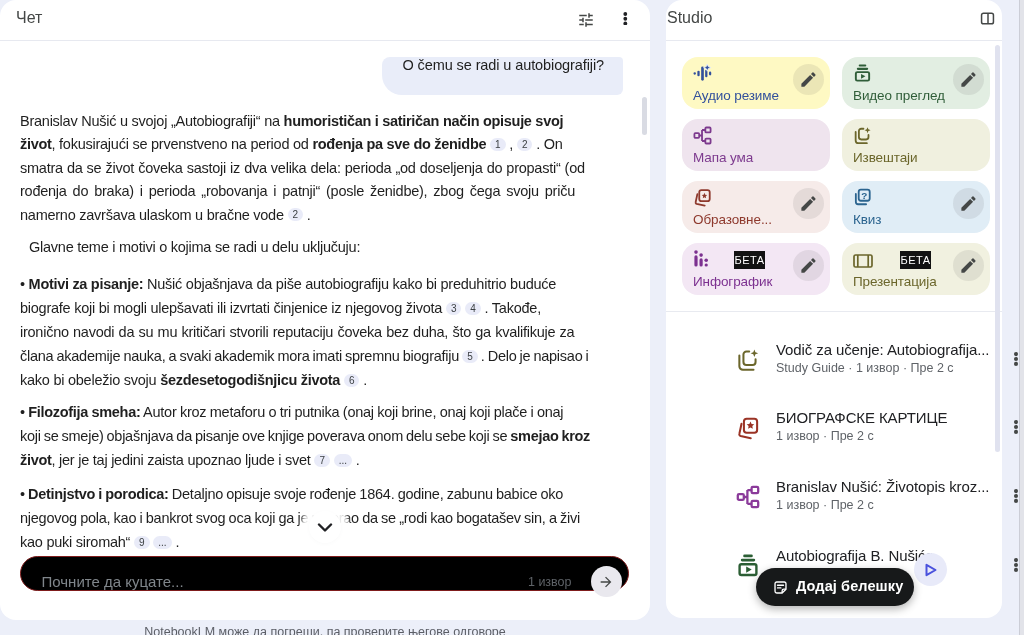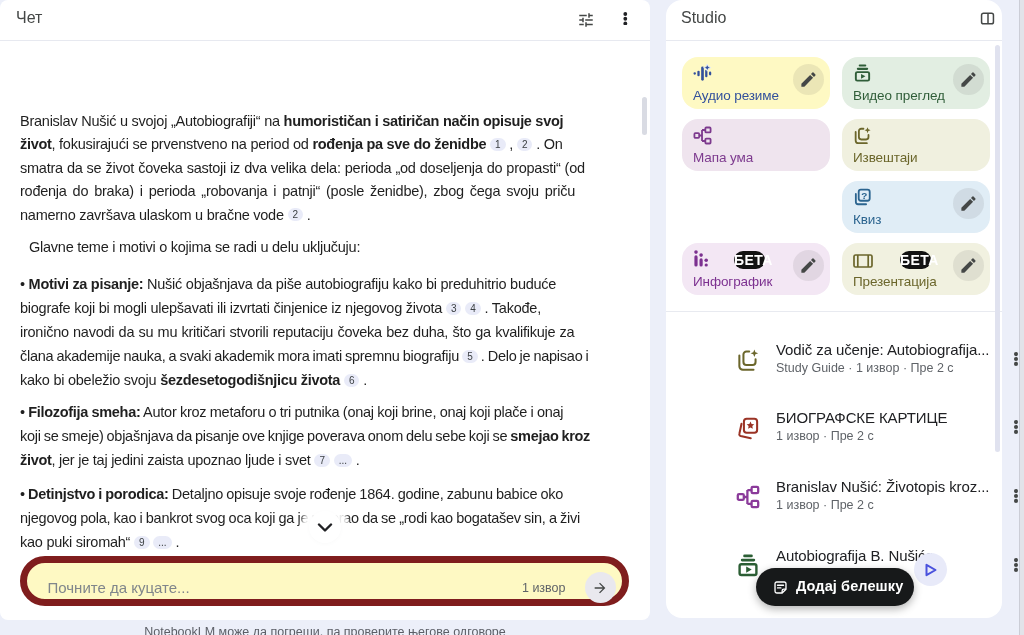--- a/index.html
+++ b/index.html
@@ -1,21 +1,21 @@
 <!DOCTYPE html>
 <html><head>
 <meta charset="utf-8">
 <style>
   * { margin:0; padding:0; box-sizing:border-box; }
   html,body { width:1024px; height:635px; overflow:hidden; background:#ECEFF9;
     font-family:"Liberation Sans", sans-serif; }
   .abs { position:absolute; }
   
   #chat { position:absolute; left:0; top:0; width:650px; height:620px;
-    background:#fff; border-radius:8px; }
+    background:#fff; border-radius:16px; }
   #chat-title { position:absolute; left:16px; top:9px; font-size:16px; color:#444746; }
   #chat-div { position:absolute; left:0; right:0; top:40px; height:1px; background:#e7e9f0; }
   #bubble { position:absolute; left:382px; top:57px; width:241px; height:38px;
     background:#E9EDF9; border-radius:8px 4px 6px 20px;
     font-size:14.5px; line-height:15px; color:#1f1f1f; padding:1px 0 0 20.5px; letter-spacing:-0.1px; }
   #chatscroll { position:absolute; left:642px; top:97px; width:5px; height:38px;
     background:#d9dbe3; border-radius:3px; }
   #msg { position:absolute; left:20px; top:109.5px; width:614px;
     font-size:14.5px; line-height:24px; color:#1f1f1f; letter-spacing:-0.25px; }
   #msg p.p1 { line-height:23.5px; margin:0 0 8px 0; }
@@ -24,43 +24,43 @@
   #msg p.p4 { margin:0 0 10px 0; }
   #msg p.p5 { margin:0; }
   #msg b { font-weight:bold; letter-spacing:-0.3px; }
   .cite { display:inline-block; min-width:6px; padding:0 5px; height:13px; line-height:13.5px;
     background:#e9ebf8; border-radius:7px; font-size:10px; color:#3c4043;
     text-align:center; vertical-align:1.5px; letter-spacing:0; }
   #scrolldown { position:absolute; left:309px; top:511px; width:32px; height:32px;
     background:#fff; border-radius:50%;
     box-shadow:0 0 4px 8px rgba(255,255,255,0.9), 0 1px 4px rgba(60,64,67,0.3); }
   #scrolldown svg { position:absolute; left:8px; top:12px; }
-  #inputpill { position:absolute; left:19.5px; top:556px; width:609px; height:50px;
-    border:7px solid #7f1d1d; border-radius:25px; background:#fef9c3; }
+  #inputpill { position:absolute; left:19.5px; top:556px; width:609px; height:35px;
+    border:1px solid #7f1d1d; border-radius:25px; background:#000000; }
   #placeholder { position:absolute; left:21px; top:16px; font-size:15px; color:#80868b; }
   #srccount { position:absolute; right:56px; top:18px; font-size:12.5px; color:#5f6368; }
   #sendbtn { position:absolute; right:6px; top:9px; width:31px; height:31px;
     border-radius:50%; background:#e9e8ee; }
   #sendbtn svg { position:absolute; left:7.5px; top:7.5px; }
   #disclaimer { position:absolute; left:0; top:625px; width:650px; text-align:center;
     font-size:12.5px; color:#5b5e66; }
   
   #studio { position:absolute; left:666px; top:0; width:336px; height:618px;
     background:#fff; border-radius:16px; }
-  #studio-title { position:absolute; left:15px; top:9px; font-size:16px; color:#444746; }
+  #studio-title { position:absolute; left:1px; top:9px; font-size:16px; color:#444746; }
   #studio-div { position:absolute; left:0; right:0; top:40px; height:1px; background:#e7e9f0; }
   .card { position:absolute; width:148px; height:52px; border-radius:16px; }
   .card .lbl { position:absolute; left:11px; top:31px; font-size:13.5px; font-weight:500;
     letter-spacing:-0.1px; }
   .card .ic { position:absolute; left:11px; top:7px; }
   .pencil { position:absolute; right:6px; top:6.5px; width:31px; height:31px;
     border-radius:50%; background:rgba(68,71,70,0.1); }
   .pencil svg { position:absolute; left:6px; top:6px; }
-  .beta { position:absolute; top:8px; width:31px; height:18px; border-radius:9px;
-    background:#121212; color:#fff; font-size:14px; font-weight:bold;
+  .beta { position:absolute; top:8px; width:31px; height:18px; border-radius:0;
+    background:#121212; color:#fff; font-size:11px; font-weight:normal;
     text-align:center; line-height:18.5px; letter-spacing:0.4px; }
   #studio-div2 { position:absolute; left:0; right:0; top:311px; height:1px; background:#e8eaf0; }
   .item { position:absolute; left:12px; width:320px; height:62px;margin-left:36px; }
   .item .iic { position:absolute; left:22px; top:14px; }
   .item .t { position:absolute; left:62px; top:7px; font-size:15px; font-weight:500;
     color:#202124; letter-spacing:-0.1px; white-space:nowrap; }
   .item .s { position:absolute; left:62px; top:27px; font-size:12.5px; color:#5f6368;
     white-space:nowrap; }
   .item .dots { position:absolute; left:298px; top:18px; }
   #playbtn { position:absolute; left:914px; top:553px; width:33px; height:33px;
@@ -84,20 +84,21 @@
   <div id="chat-title">Чет</div>
   <svg class="abs" style="left:577px;top:10.5px" width="18" height="18" viewBox="0 0 24 24" fill="#444746">
       <path d="M3 17v2h6v-2H3zM3 5v2h10V5H3zm10 16v-2h8v-2h-8v-2h-2v6h2zM7 9v2H3v2h4v2h2V9H7zm14 4v-2H11v2h10zm-6-4h2V7h4V5h-4V3h-2v6z"></path>
     </svg>
   <svg class="abs" style="left:620px;top:12px" width="11" height="13" viewBox="0 0 11 13" fill="#202124">
       <circle cx="5.3" cy="2" r="1.9"></circle>
       <circle cx="5.3" cy="6.75" r="1.9"></circle>
       <circle cx="5.3" cy="11.5" r="1.9"></circle>
     </svg>
   <div id="chat-div"></div>
+  <div id="bubble">O čemu se radi u autobiografiji?</div>
   <div id="chatscroll"></div>
   <div id="msg">
     <p class="p1">Branislav Nušić u svojoj „Autobiografiji“ na <b>humorističan i satiričan način opisuje svoj</b><br>
 <b>život</b>, fokusirajući se prvenstveno na period od <b>rođenja pa sve do ženidbe</b> <span class="cite">1</span> ,  <span class="cite">2</span> . On<br>
 <span style="word-spacing:0.3px">smatra da se život čoveka sastoji iz dva velika dela: perioda „od doseljenja do propasti“ (od</span><br>
 <span style="word-spacing:2.2px">rođenja do braka) i perioda „robovanja i patnji“ (posle ženidbe), zbog čega svoju priču</span><br>
 namerno završava ulaskom u bračne vode <span class="cite">2</span> .</p>
     <p class="p2">Glavne teme i motivi o kojima se radi u delu uključuju:</p>
     <p class="p3">• <b>Motivi za pisanje:</b> Nušić objašnjava da piše autobiografiju kako bi preduhitrio buduće<br>
 biografe koji bi mogli ulepšavati ili izvrtati činjenice iz njegovog života <span class="cite">3</span>  <span class="cite">4</span> . Takođe,<br>
@@ -182,20 +183,33 @@
 
   <div class="card" style="left:176px;top:119px;background:#F0F0DF">
     <svg class="ic" width="19" height="19" viewBox="0 0 20 20" fill="none" stroke="#6B662B" stroke-width="1.9" stroke-linecap="round">
         <path d="M2.8 6.3v8.9c0 1.6 1.3 2.9 2.9 2.9h8.9"></path>
         <path d="M11 2.9H8.7c-1.4 0-2.5 1.1-2.5 2.5v6.3c0 1.4 1.1 2.5 2.5 2.5h5.1c1.4 0 2.5-1.1 2.5-2.5V9.4"></path>
         <path d="M15.3 1.2l.9 2.3 2.3.9-2.3.9-.9 2.3-.9-2.3-2.3-.9 2.3-.9z" fill="#6B662B" stroke="none"></path>
       </svg>
     <div class="lbl" style="color:#6B662B">Извештаји</div>
   </div>
 
+  <div class="card" style="left:16px;top:181px;background:#F6EBE9">
+    <svg class="ic" width="19" height="19" viewBox="0 0 20 20" fill="none" stroke="#8E392D" stroke-width="1.9">
+        <path d="M4.6 6.5L2.8 14.9c-.2.8.3 1.6 1.1 1.8l8.4 1.8" stroke-linecap="round"></path>
+        <rect x="6.6" y="2.3" width="11" height="11.6" rx="2.3"></rect>
+        <path d="M12.1 5.1l.8 1.9 2 .3-1.5 1.4.4 2-1.7-1-1.8 1 .4-2-1.5-1.4 2-.3z" fill="#8E392D" stroke="none"></path>
+      </svg>
+    <div class="lbl" style="color:#8E392D">Образовне...</div>
+    <div class="pencil">
+        <svg width="19" height="19" viewBox="0 0 24 24" fill="#444746">
+          <path d="M3 17.25V21h3.75L17.81 9.94l-3.75-3.75L3 17.25zM20.71 7.04c.39-.39.39-1.02 0-1.41l-2.34-2.34a.9959.9959 0 0 0-1.41 0l-1.83 1.83 3.75 3.75 1.83-1.83z"></path>
+        </svg>
+      </div>
+  </div>
 
   <div class="card" style="left:176px;top:181px;background:#E0EDF6">
     <svg class="ic" width="19" height="19" viewBox="0 0 20 20" fill="none" stroke="#2B648F" stroke-width="1.9">
         <path d="M3 6.3v8.5c0 1.3 1 2.3 2.3 2.3h8.5" stroke-linecap="round"></path>
         <rect x="6" y="1.8" width="11.6" height="11.6" rx="2.3"></rect>
         <text x="11.8" y="11.5" font-size="10.5" font-weight="bold" fill="#2B648F" stroke="none" text-anchor="middle" font-family="Liberation Sans">?</text>
       </svg>
     <div class="lbl" style="color:#2B648F">Квиз</div>
     <div class="pencil">
         <svg width="19" height="19" viewBox="0 0 24 24" fill="#444746">

